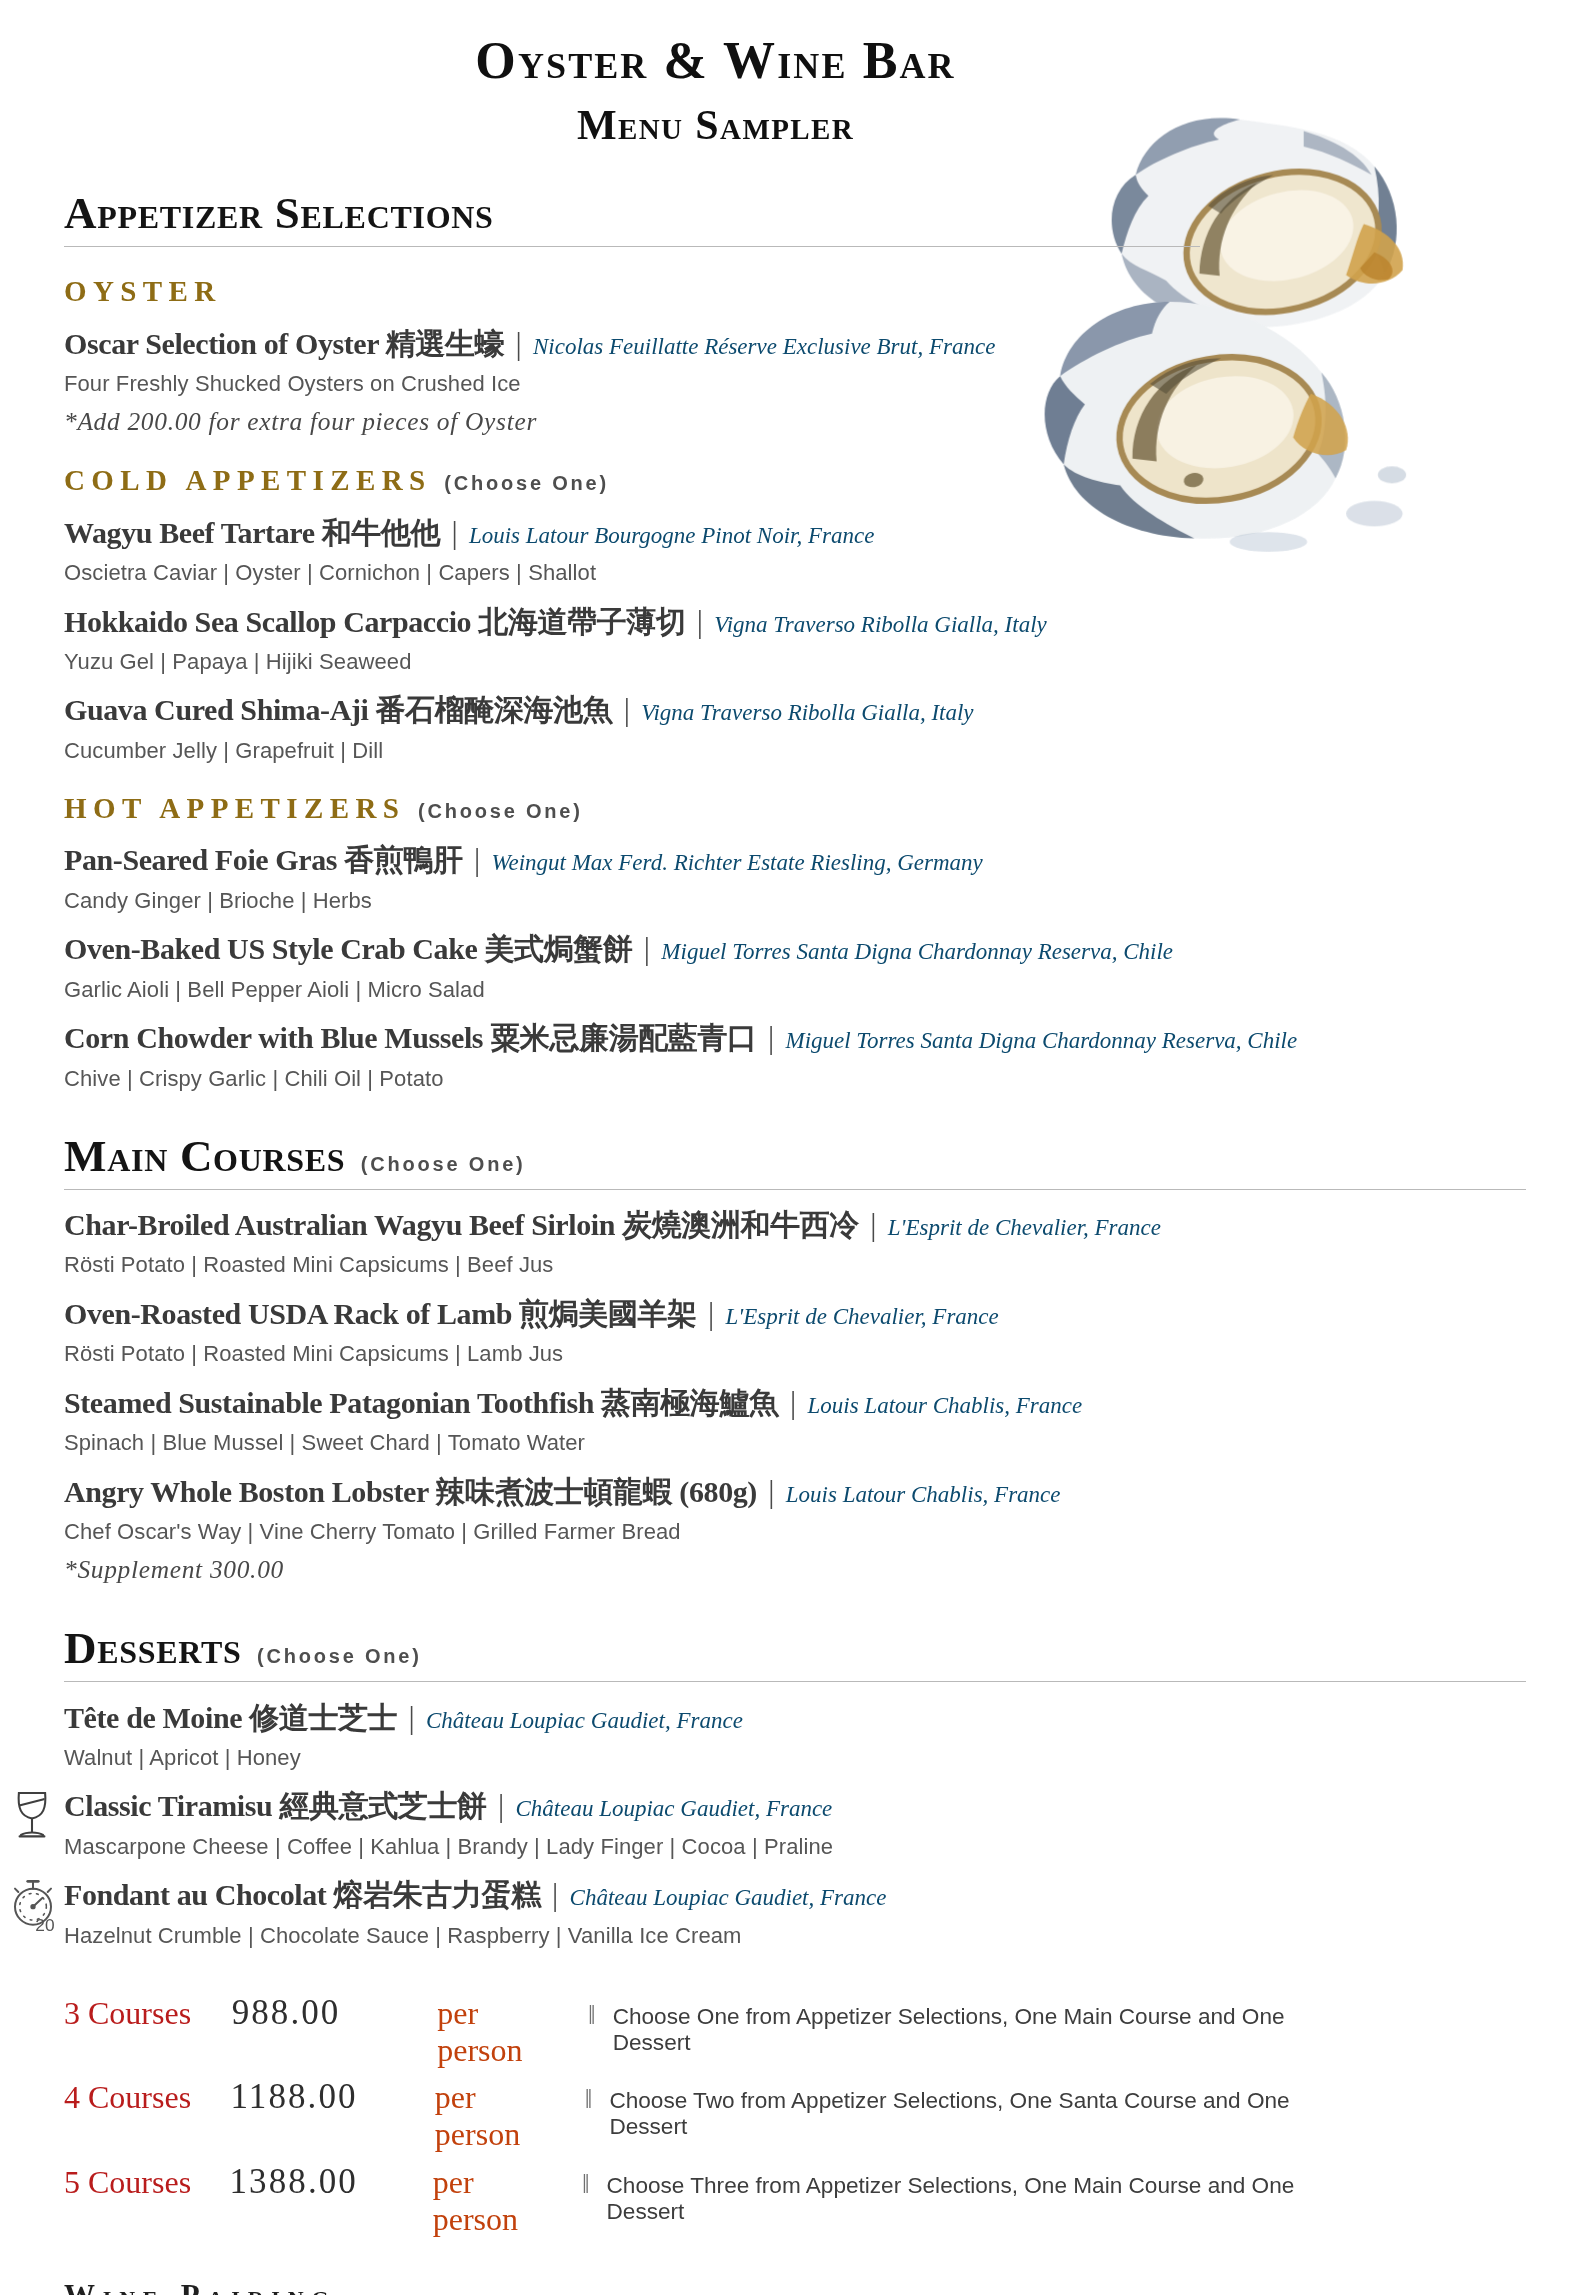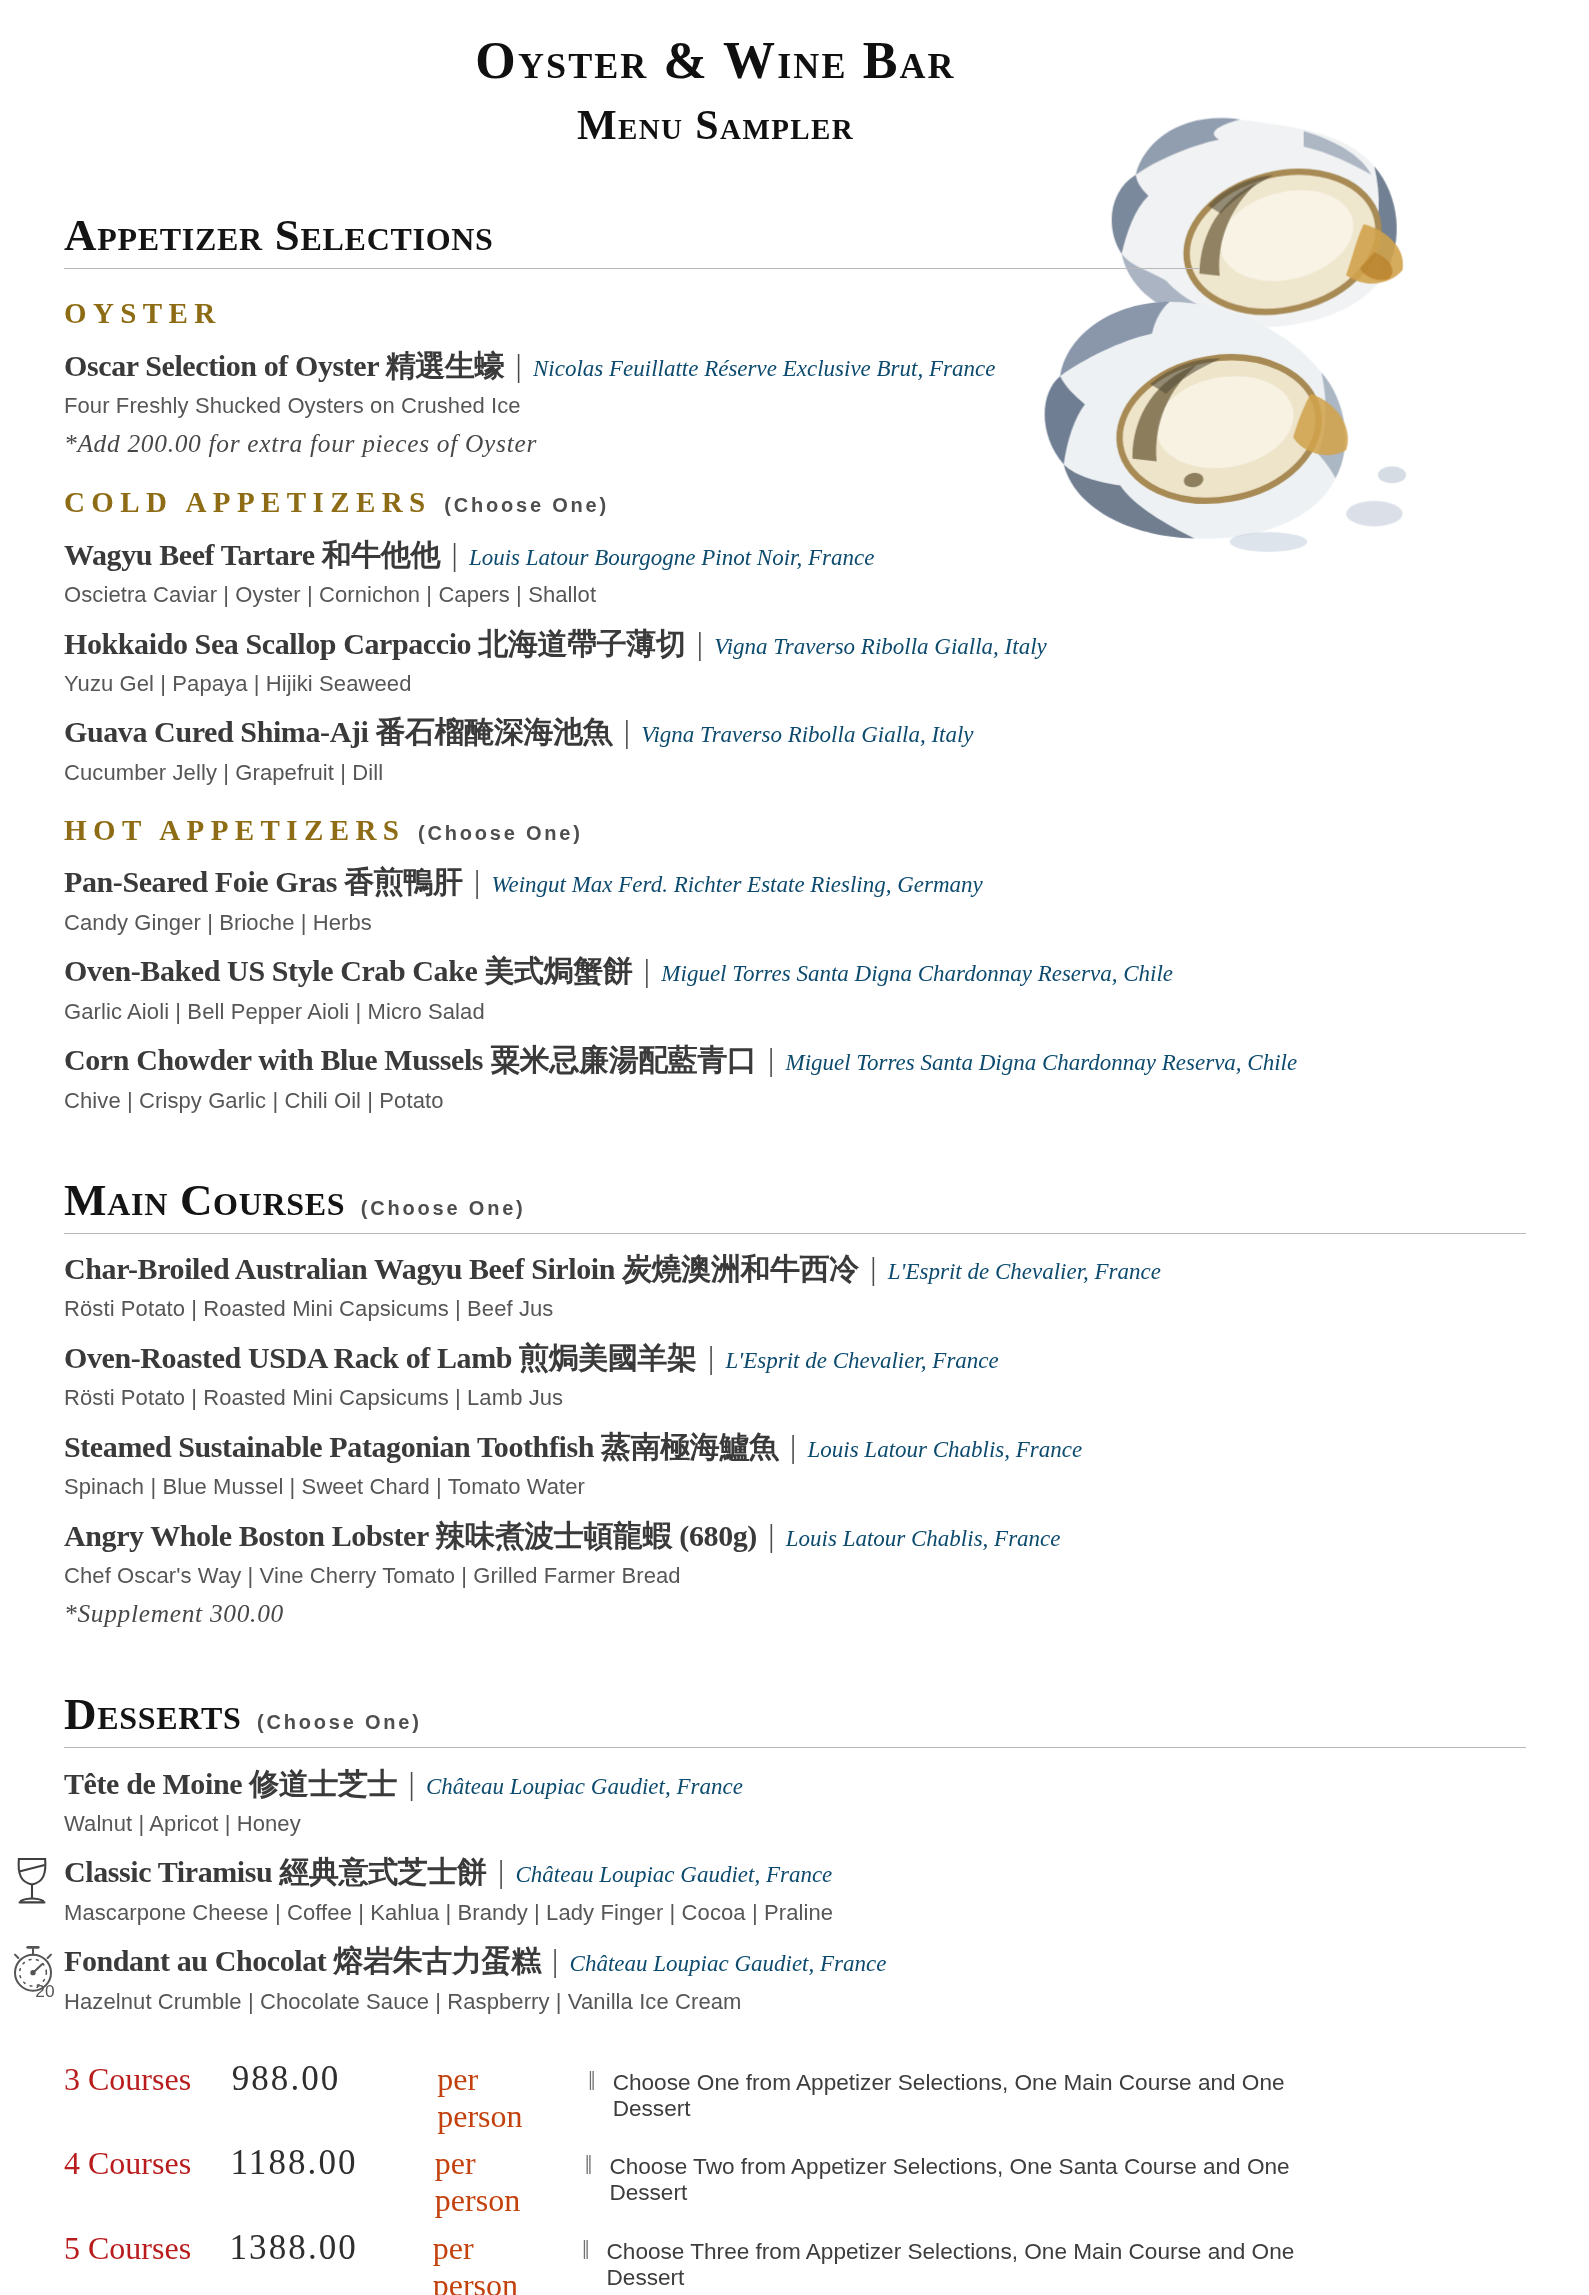--- a/index.html
+++ b/index.html
@@ -10,21 +10,21 @@
 
   
   .menu-header { text-align:center; padding-top:31px; }
   .menu-title { font-variant:small-caps; font-weight:600; font-size:52px; color:#101010; letter-spacing:2.1px; }
   .menu-subtitle { font-variant:small-caps; font-weight:600; font-size:42px; color:#101010; letter-spacing:1.4px; margin-top:11.3px; }
 
   
   .oyster-art { position:absolute; top:90px; right:0; width:424px; height:466px; z-index:1; }
 
   
-  .sec { margin-top:60px; }
+  .sec { margin-top:38px; }
   .section-head { display:flex; align-items:baseline; gap:15.5px; }
   .section-title { font-variant:small-caps; font-weight:600; font-size:45px; color:#141414; letter-spacing:0.7px; }
   .choose { font-family:"Liberation Sans", sans-serif; font-weight:700; font-size:20px; color:#4e4e4e; letter-spacing:2.8px; }
   .rule { border:none; border-top:1.4px solid #b9b9b9; margin-top:7px; }
   .rule-short { width:1136px; }
   .rule-full { width:1462px; }
 
   
   .group { margin-top:28px; }
   .group-head { display:flex; align-items:baseline; gap:12.7px; }

